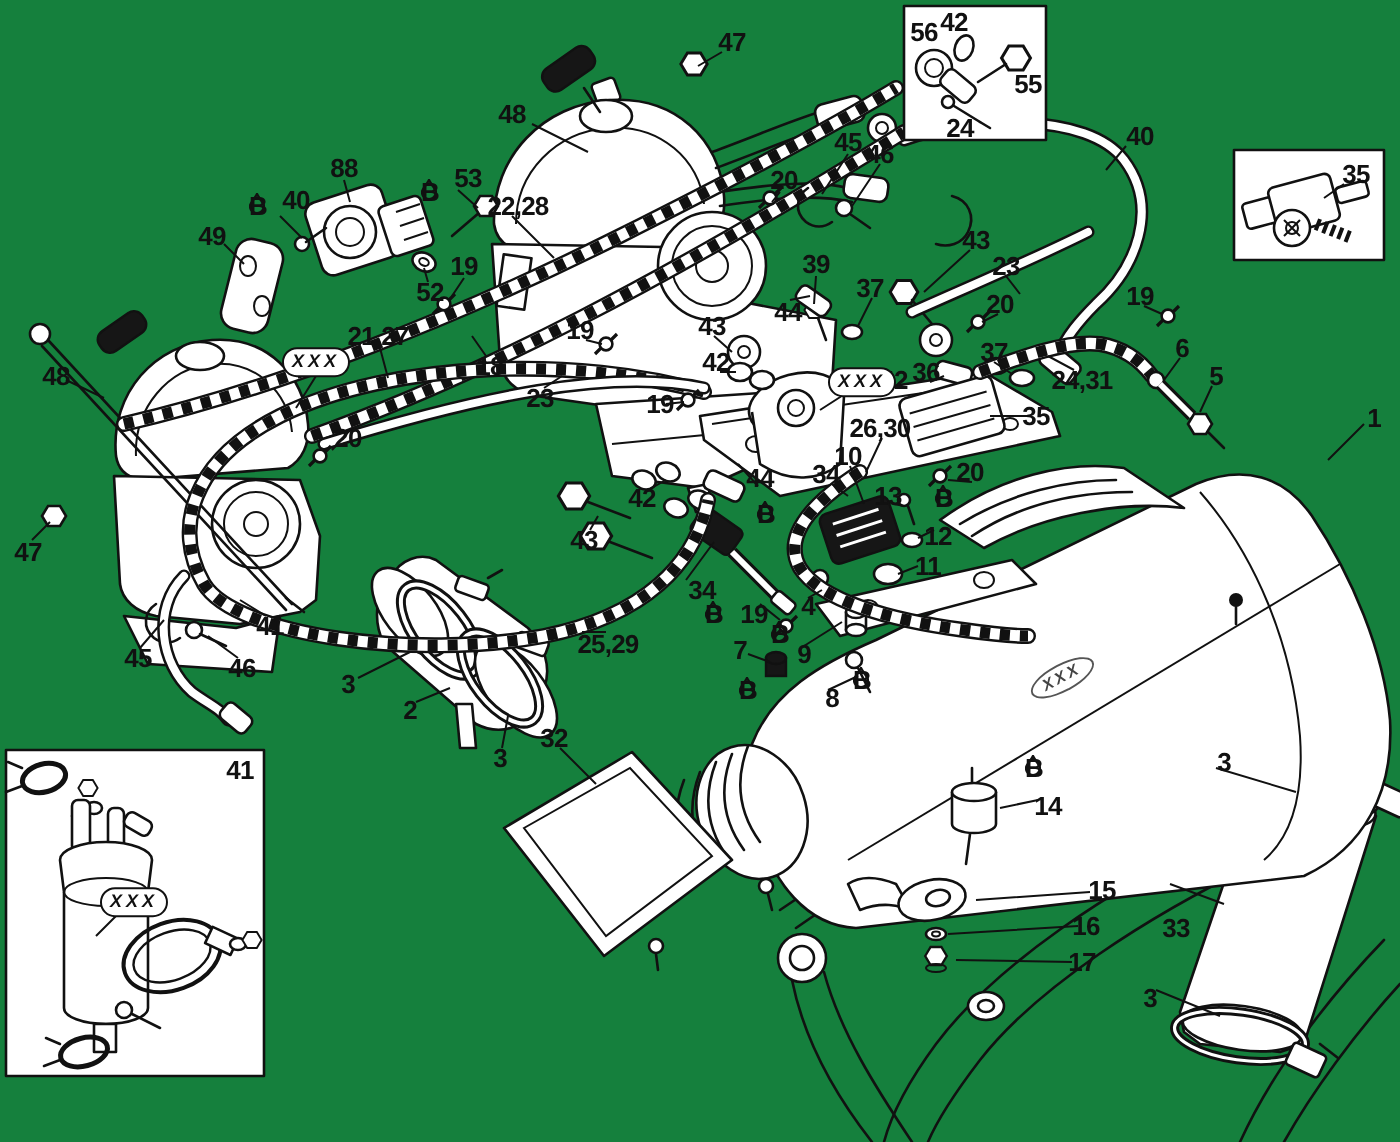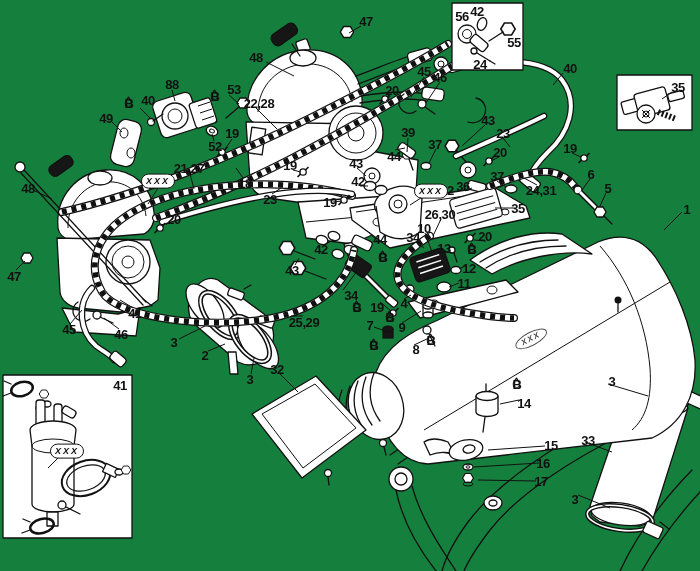--- a/index.html
+++ b/index.html
@@ -619,21 +619,21 @@
       </div>
       <div class="part-label" style="left: 543px; top: 463px;">
         <span>16</span>
       </div>
       <div class="part-label" style="left: 541px; top: 481px;">
         <span>17</span>
       </div>
       <div class="part-label" style="left: 612px; top: 381px;">
         <span>3</span>
       </div>
-      <div class="part-label" style="left: 588px; top: 440px;">
+      <div class="part-label" style="left: 588px; top: 464px;">
         <span>33</span>
       </div>
       <div class="part-label" style="left: 575px; top: 499px;">
         <span>3</span>
       </div>
       <div class="part-label" style="left: 120px; top: 385px;">
         <span>41</span>
       </div>
       <div class="part-label" style="left: 69px; top: 329px;">
         <span>45</span>

